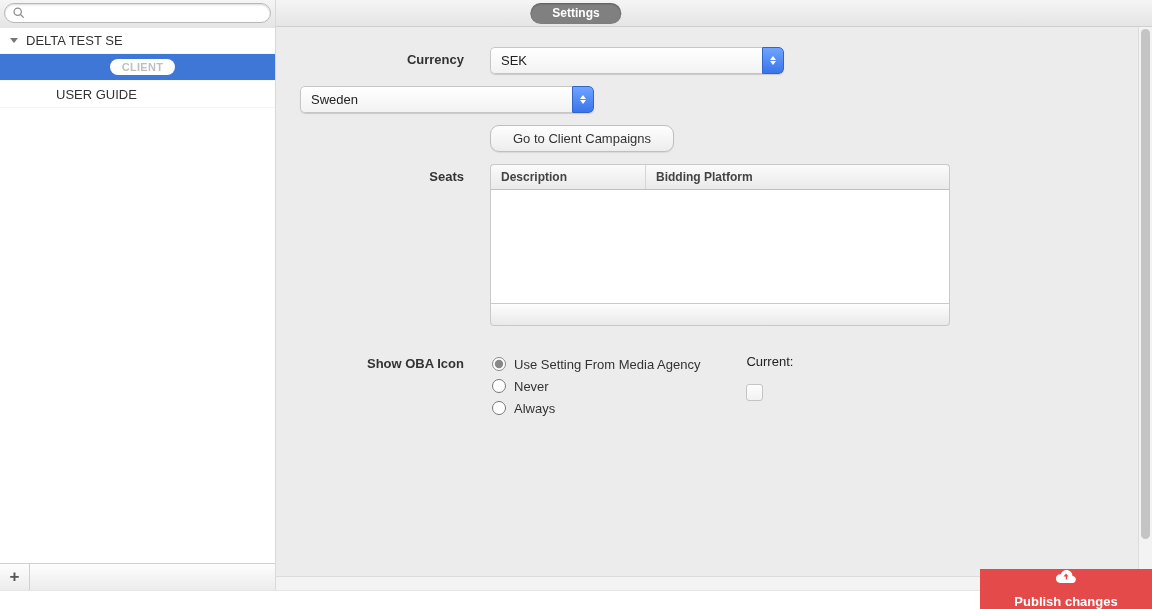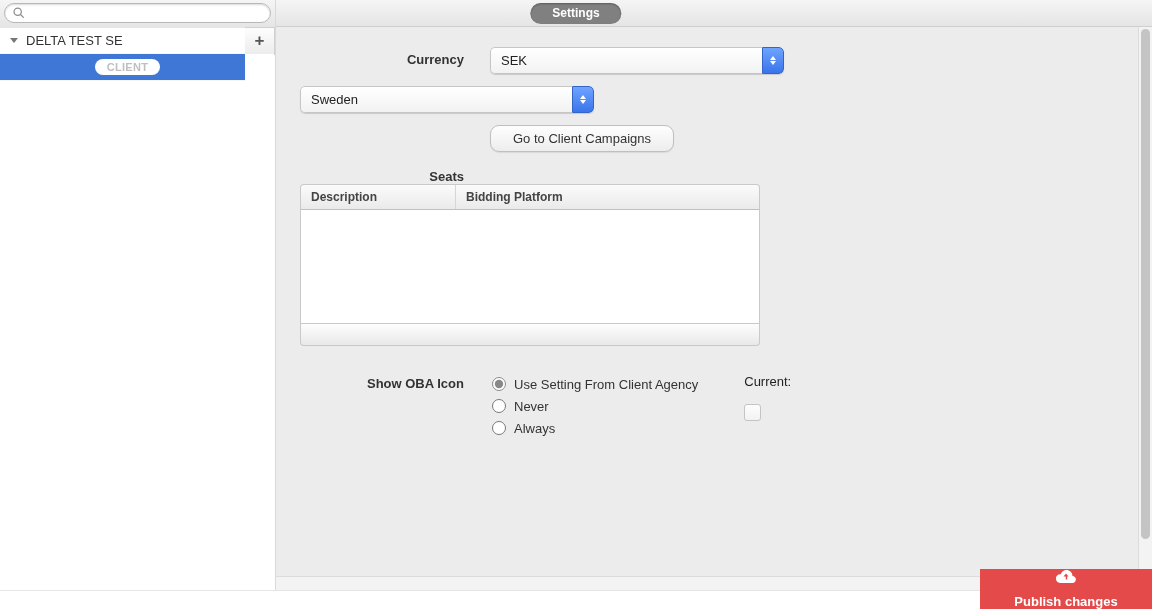--- a/index.html
+++ b/index.html
@@ -69,20 +69,21 @@
     width:100%;
     height: calc(609px - 27px - 19px); 
   }
 
   
   .sidebar {
     width:276px;
     height:100%;
     border-right:1px solid #d9d9d9;
     display:flex;
+    flex-direction:column;
     background:#fff;
   }
   .tree {
     flex:1;
     overflow:auto;
     background:#fff;
   }
   .tree-row {
     height:27px;
     display:flex;
@@ -331,20 +332,23 @@
 
   <div class="sidebar">
     <div class="tree">
       <div class="tree-row root">
         <span class="caret"></span>
         <span>DELTA TEST SE</span>
       </div>
       <div class="tree-row selected">
         <span class="chip">CLIENT</span>
       </div>
+      <div class="tree-row child">
+        <span>USER GUIDE</span>
+      </div>
     </div>
     <div class="sidebar-footer">
       <div class="plus-btn">
         <span>+</span>
       </div>
     </div>
   </div>
 
   <div class="content-wrap">
     <div class="content-scroll">
@@ -374,41 +378,41 @@
         </div>
       </div>
 
       <div class="form-row">
         <div class="form-label"></div>
         <div class="form-field">
           <button class="mac-button">Go to Client Campaigns</button>
         </div>
       </div>
 
-      <div class="form-row" style="margin-bottom:28px;flex-direction:column;">
+      <div class="form-row" style="margin-bottom:28px;">
         <div class="form-label">Seats</div>
         <div class="form-field">
           <div class="seats-table">
             <div class="seats-head">
               <div class="col-desc">Description</div>
               <div class="col-bid">Bidding Platform</div>
             </div>
             <div class="seats-body"></div>
             <div class="seats-foot"></div>
           </div>
         </div>
       </div>
 
       <div class="form-row">
         <div class="form-label" style="padding-top:2px;">Show OBA Icon</div>
         <div class="form-field oba-block">
           <div>
             <div class="radio-row">
               <input type="radio" name="oba" checked="" style="">
-              <label>Use Setting From Client Agency</label>
+              <label>Use Setting From Media Agency</label>
             </div>
             <div class="radio-row">
               <input type="radio" name="oba" style="">
               <label>Never</label>
             </div>
             <div class="radio-row">
               <input type="radio" name="oba" style="">
               <label>Always</label>
             </div>
           </div>

